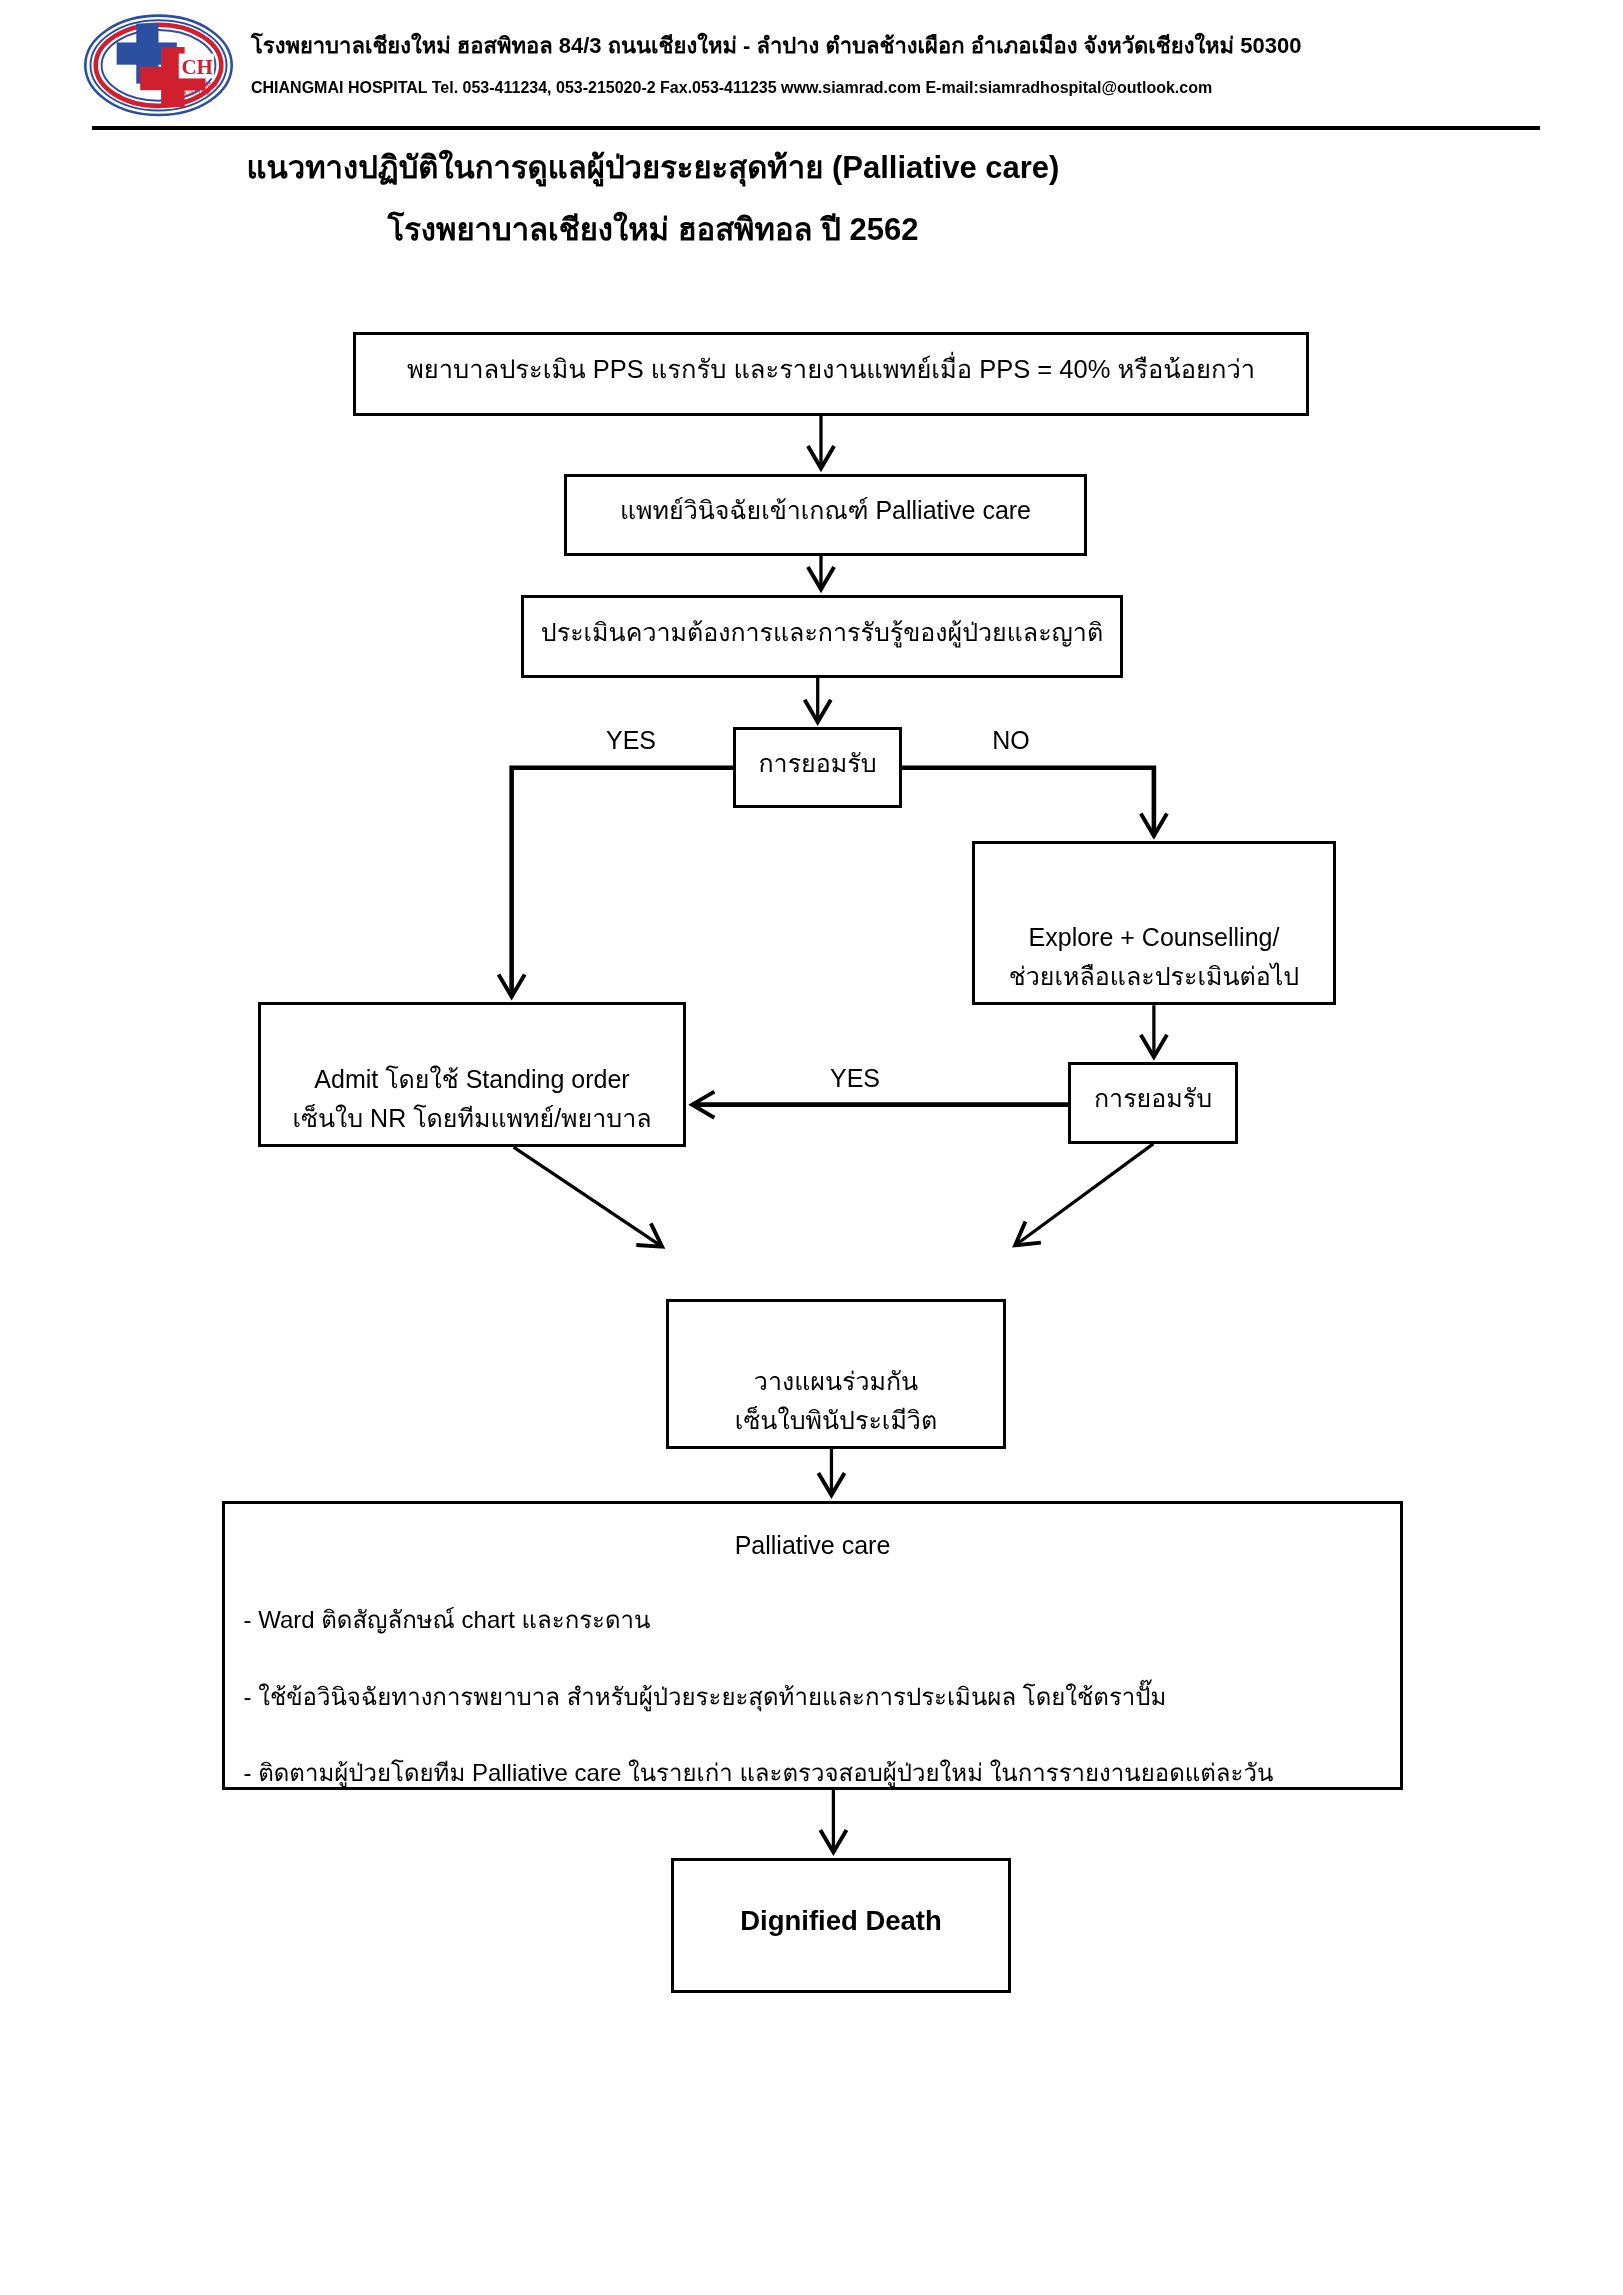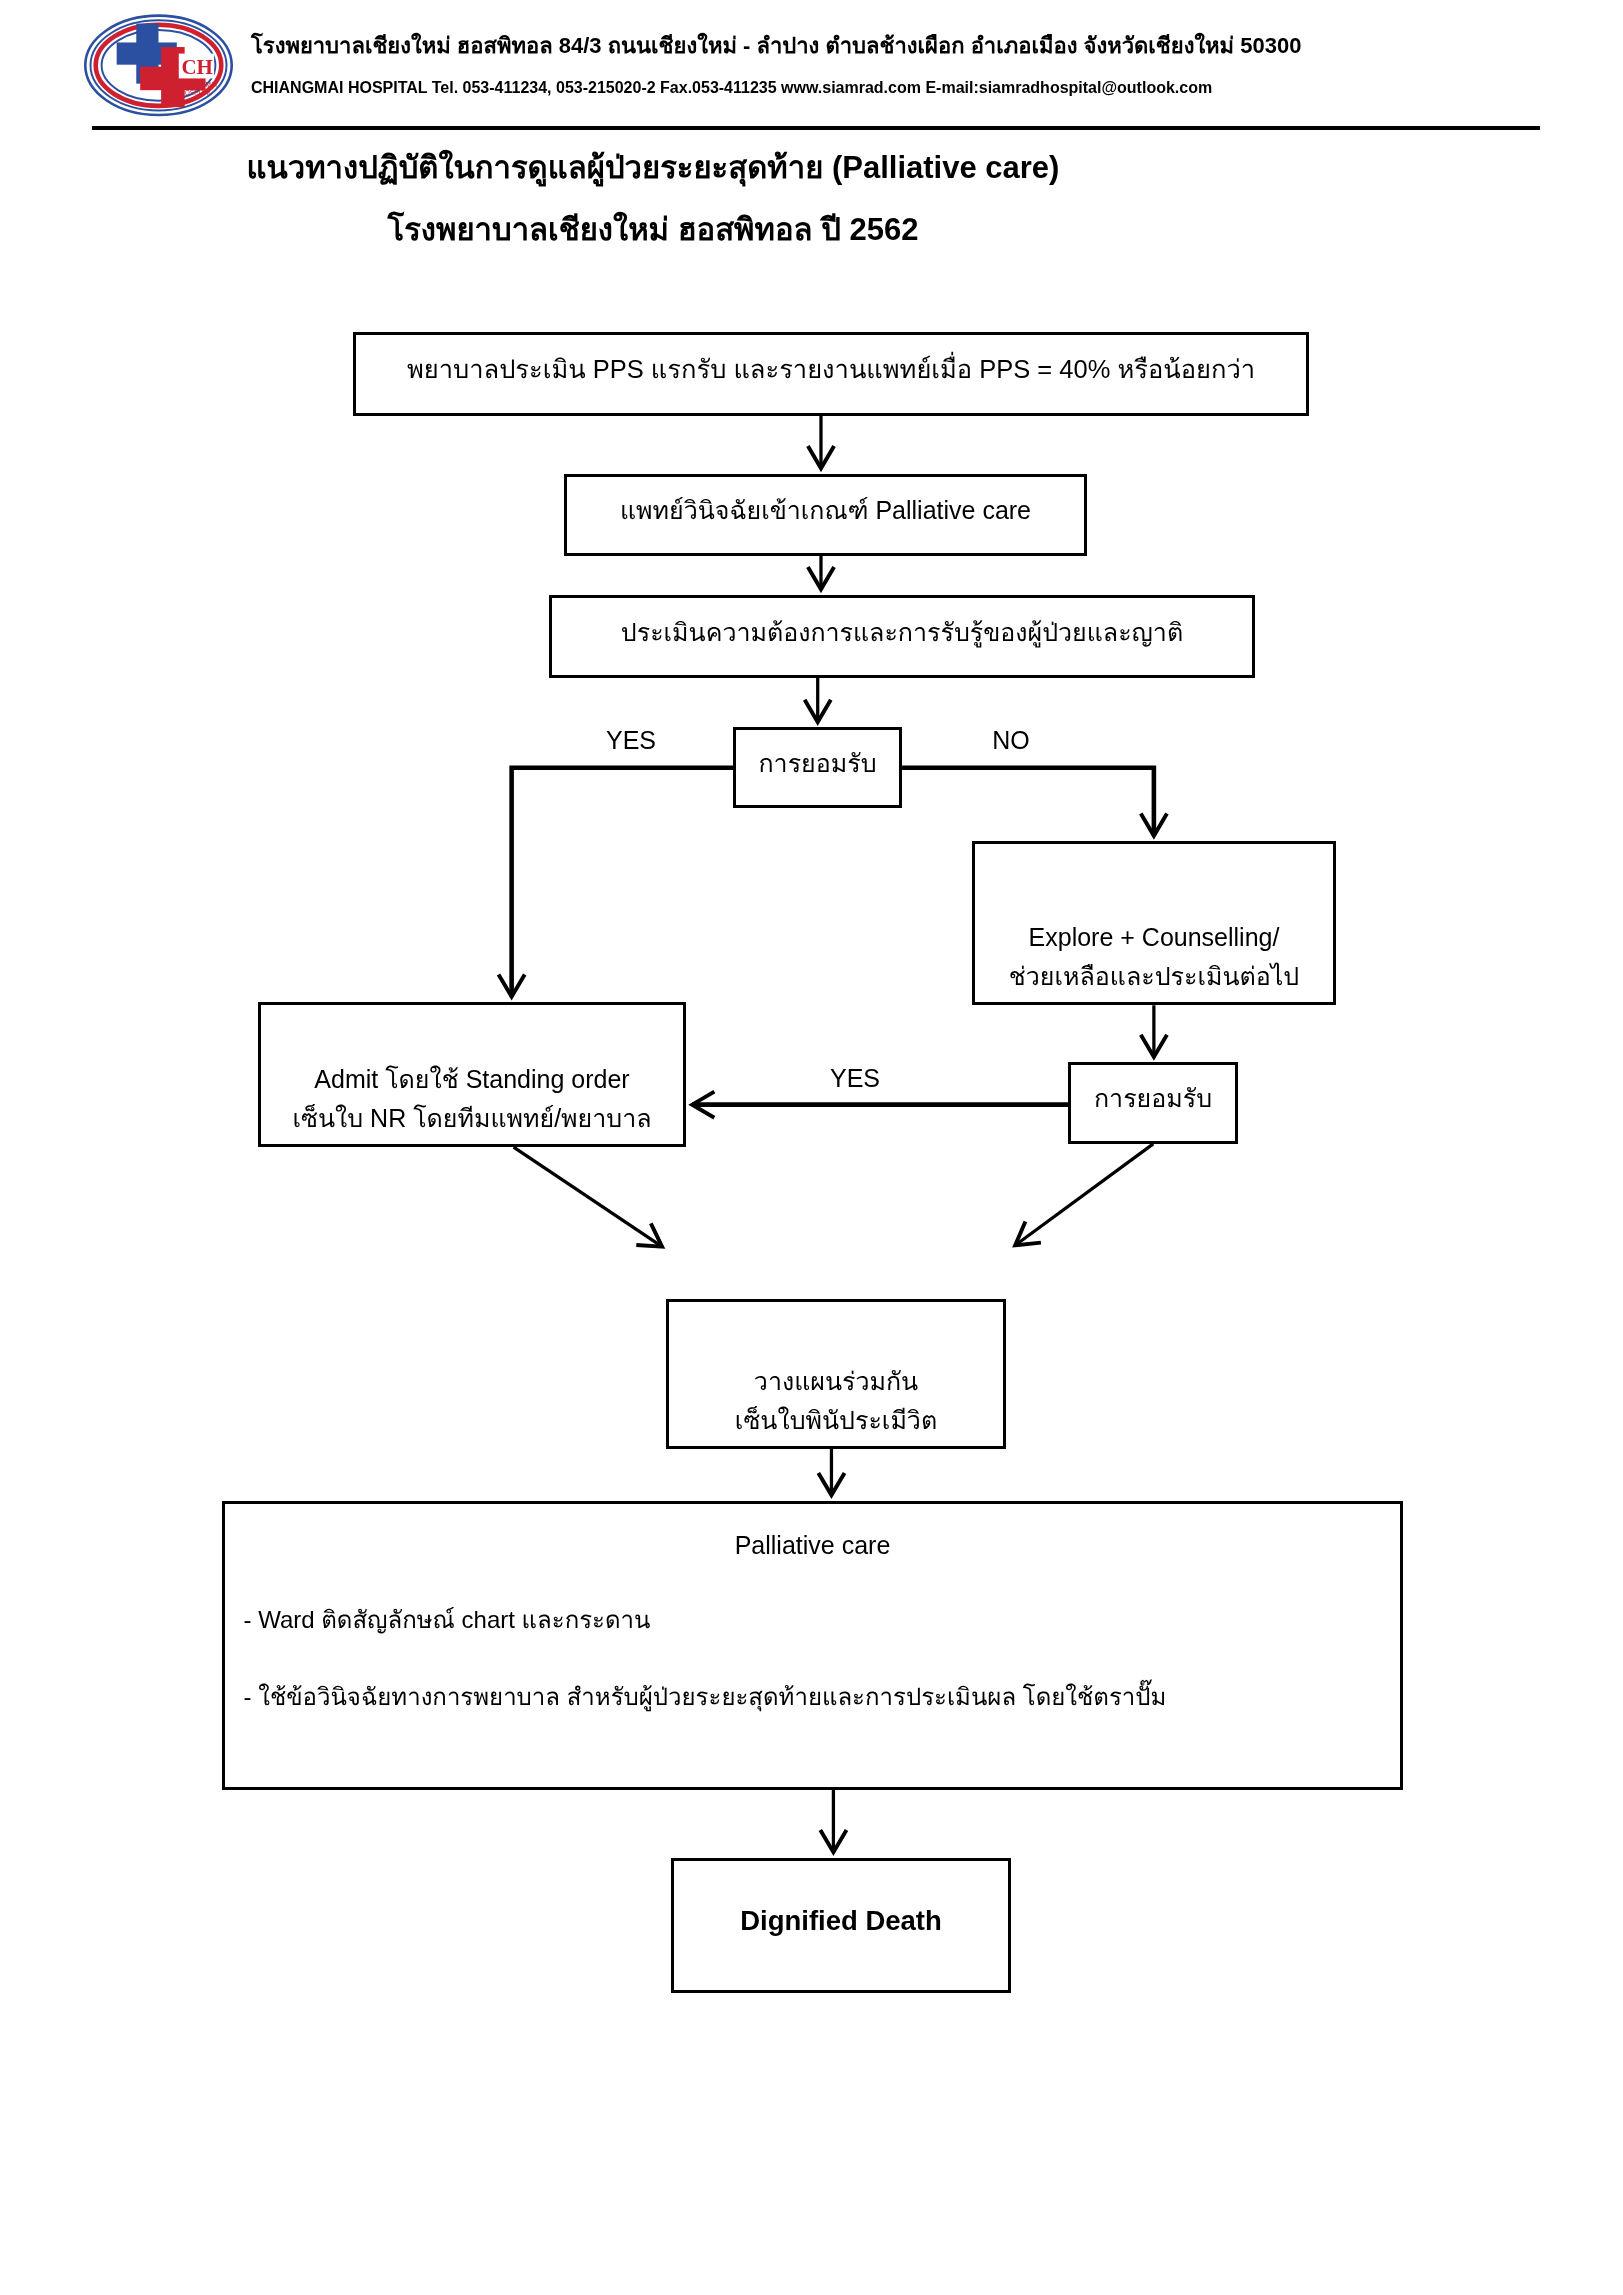--- a/index.html
+++ b/index.html
@@ -18,21 +18,21 @@
   
   .connectors{position:absolute;left:0;top:0;width:1623px;height:2295px;}
   .fbox{
     position:absolute;background:#fff;border:3.3px solid #000;box-sizing:border-box;
     display:flex;align-items:center;justify-content:center;text-align:center;
     font-size:25px;line-height:1.55;padding:0 11.8px 9.2px 11.8px;
   }
   .fbox.two{flex-direction:column;justify-content:flex-end;padding:6.5px 11.8px;}
   .b-pps      {left:353px; top:332px; width:956px;height:84px;font-size:25.5px;}
   .b-diag     {left:564px; top:474px; width:523px; height:82px;}
-  .b-assess   {left:549px; top:595px; width:706px; height:83px;}
+  .b-assess   {left:521px; top:595px; width:602px; height:83px;}
   .d-accept1  {left:733px;top:727px;width:169px; height:81px;}
   .b-explore  {left:972px;top:841px;width:364px; height:164px;}
   .b-admit    {left:258px; top:1002px;width:428px; height:145px;}
   .d-accept2  {left:1068px;top:1062px;width:170px; height:82px;}
   .b-plan     {left:666px;top:1251px;width:340px; height:150px;margin-top:48px;}
   .b-big      {left:222px; top:1501px;width:1181px;height:289px;display:block;text-align:left;padding:22px 12px;}
   .b-dig      {left:671px;top:1858px;width:340px; height:135px;font-weight:bold;font-size:27.5px;}
   .big-title  {text-align:center;font-size:25px;margin:0 0 38px 0;}
   .big-bullet {font-size:24px;line-height:1.45;margin:0 0 42px 0;padding-left:6.5px;white-space:nowrap;}
   .flow-label{position:absolute;width:92px;text-align:center;font-size:25px;}
@@ -127,16 +127,17 @@
 
 <div class="fbox two b-plan">
   <div>วางแผนร่วมกัน</div>
   <div>เซ็นใบพินัประเมีวิต</div>
 </div>
 
 <div class="fbox b-big">
   <div class="big-title">Palliative care</div>
   <div class="big-bullet">- Ward ติดสัญลักษณ์ chart และกระดาน</div>
   <div class="big-bullet">- ใช้ข้อวินิจฉัยทางการพยาบาล สำหรับผู้ป่วยระยะสุดท้ายและการประเมินผล โดยใช้ตราปั๊ม</div>
+  <div class="big-bullet">- ติดตามผู้ป่วยโดยทีม Palliative care ในรายเก่า และตรวจสอบผู้ป่วยใหม่ ในการรายงานยอดแต่ละวัน</div>
 </div>
 
 <div class="fbox b-dig">Dignified Death</div>
 
 
 </body></html>

